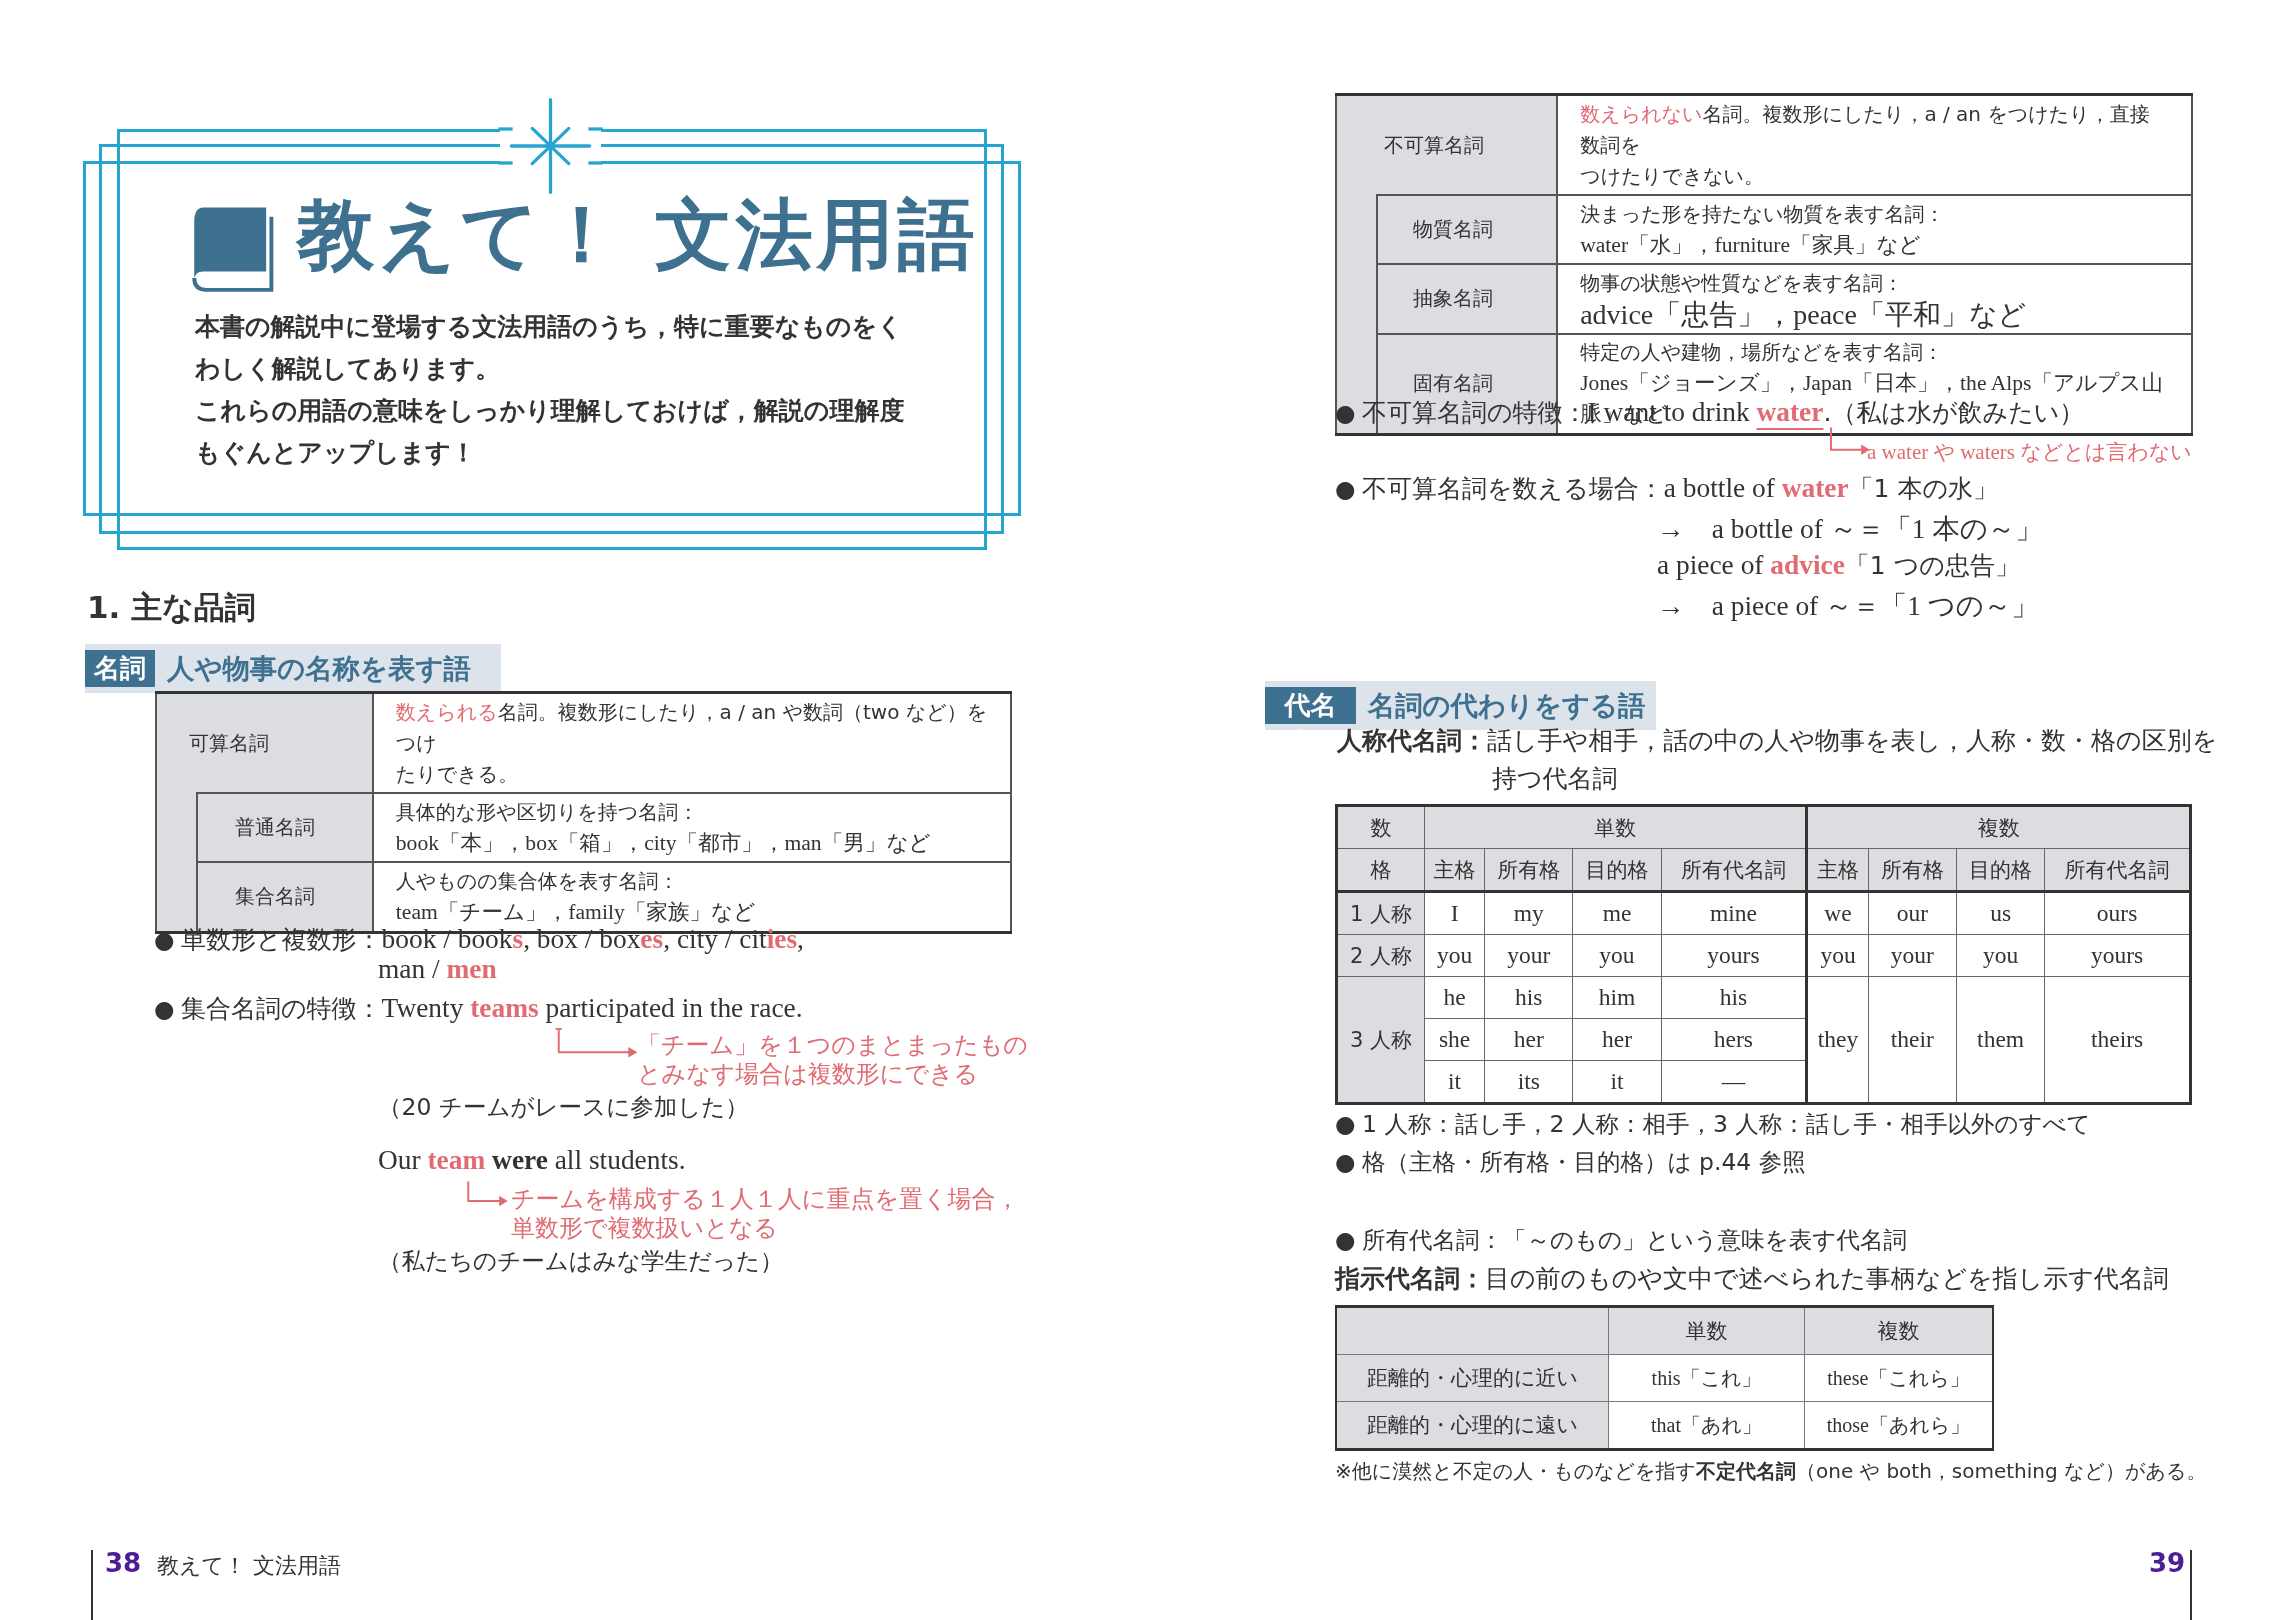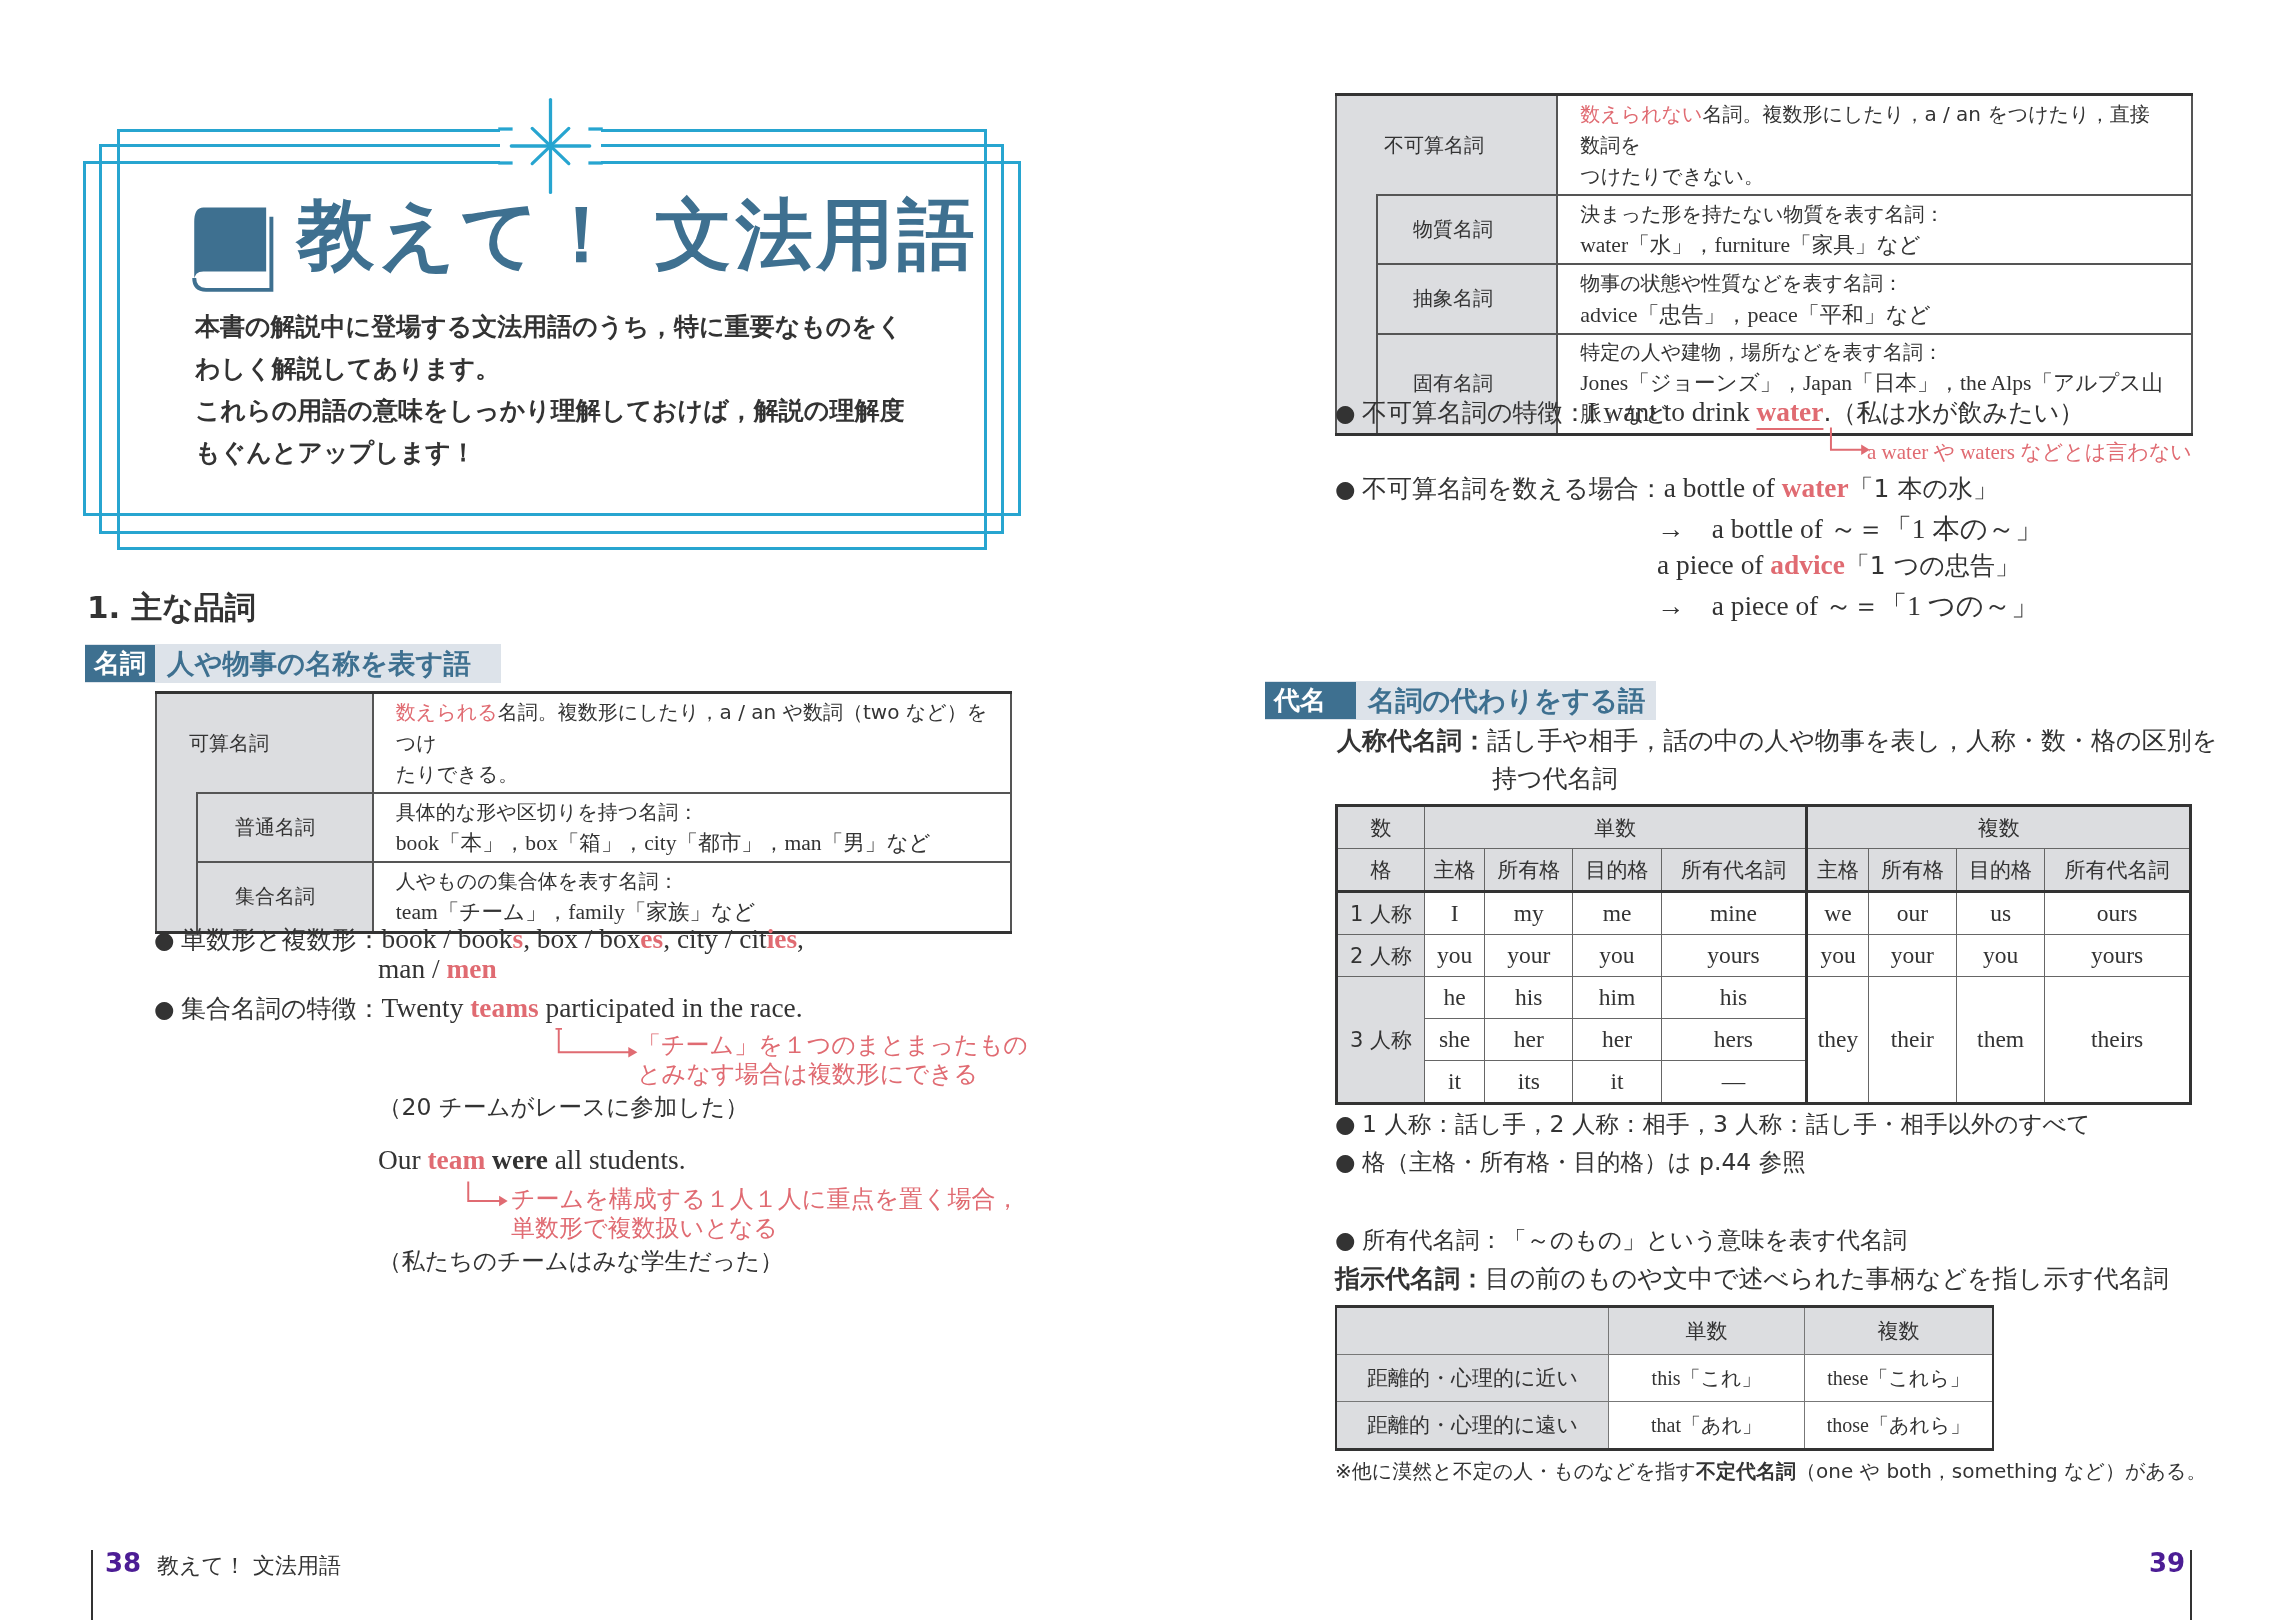--- a/index.html
+++ b/index.html
@@ -13,21 +13,21 @@
 
   
   .frame { position:absolute; border:3.3px solid #27a5d0; box-sizing:border-box; background:transparent; }
   .mask { position:absolute; background:#ffffff; }
 
   
   .title { position:absolute; left:297px; top:196px; font-size:77px; font-weight:bold; color:#3e7090; letter-spacing:3.9px; line-height:1; white-space:nowrap; }
   .intro { position:absolute; left:195px; top:306px; width:751px; font-size:25px; font-weight:bold; color:#333; line-height:42px; }
 
   .section-h { position:absolute; font-size:31px; font-weight:bold; color:#333; }
-  .band { position:absolute; height:39px; background:#dde3ea; display:flex; align-items:center; }
+  .band { position:absolute; height:49px; background:#dde3ea; display:flex; align-items:center;text-align:center; }
   .band .tag { background:#3e7090; color:#fff; font-weight:bold; font-size:26px; height:37px; line-height:37px; padding:0 9.1px; margin-left:0; }
   .band .band-t { color:#3e7090; font-weight:bold; font-size:27.4px; margin-left:11.8px; padding-right:10.5px; white-space:nowrap; }
 
   table.nt { position:absolute; border-collapse:collapse; border-top:3.9px solid #333; border-bottom:3.9px solid #333; border-left:2.6px solid #333; border-right:2.6px solid #333; }
   table.nt td { border:2px solid #555; font-size:20px; line-height:31px; vertical-align:middle; }
   td.gray { background:#dcdde0; color:#333; }
   td.cell { background:#fff; padding:2.6px 22px; color:#333;margin-left:36px; }
   td.gutter { background:#dcdde0; border-top:none !important; border-bottom:none !important; width:37px; }
 
   .bul { position:absolute; font-size:25px; color:#333; white-space:nowrap; }
@@ -177,21 +177,21 @@
       <td class="gray" style="padding-left:35px;">物質名詞</td>
       <td class="cell">
         <div>決まった形を持たない物質を表す名詞：</div>
         <div class="serif" style="font-size:21.6px;">water「水」，furniture「家具」など</div>
       </td>
     </tr>
     <tr style="height:68px;">
       <td class="gray" style="padding-left:35px;">抽象名詞</td>
       <td class="cell">
         <div>物事の状態や性質などを表す名詞：</div>
-        <div class="serif" style="font-size:22px;">advice「忠告」，peace「平和」など</div>
+        <div class="serif" style="font-size:28px;">advice「忠告」，peace「平和」など</div>
       </td>
     </tr>
     <tr style="height:68px;">
       <td class="gray" style="padding-left:35px;">固有名詞</td>
       <td class="cell">
         <div>特定の人や建物，場所などを表す名詞：</div>
         <div class="serif" style="font-size:21.6px;">Jones「ジョーンズ」，Japan「日本」，the Alps「アルプス山脈」など</div>
       </td>
     </tr>
   </tbody>

